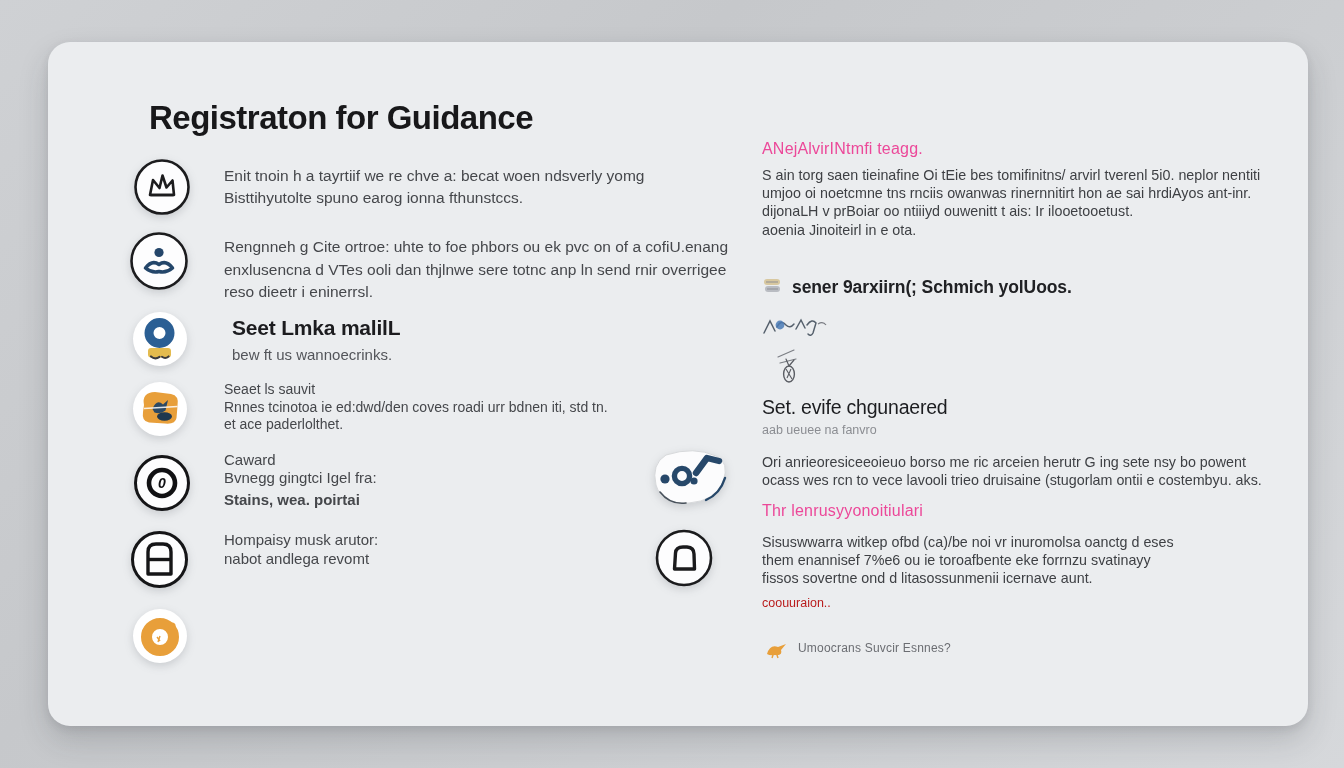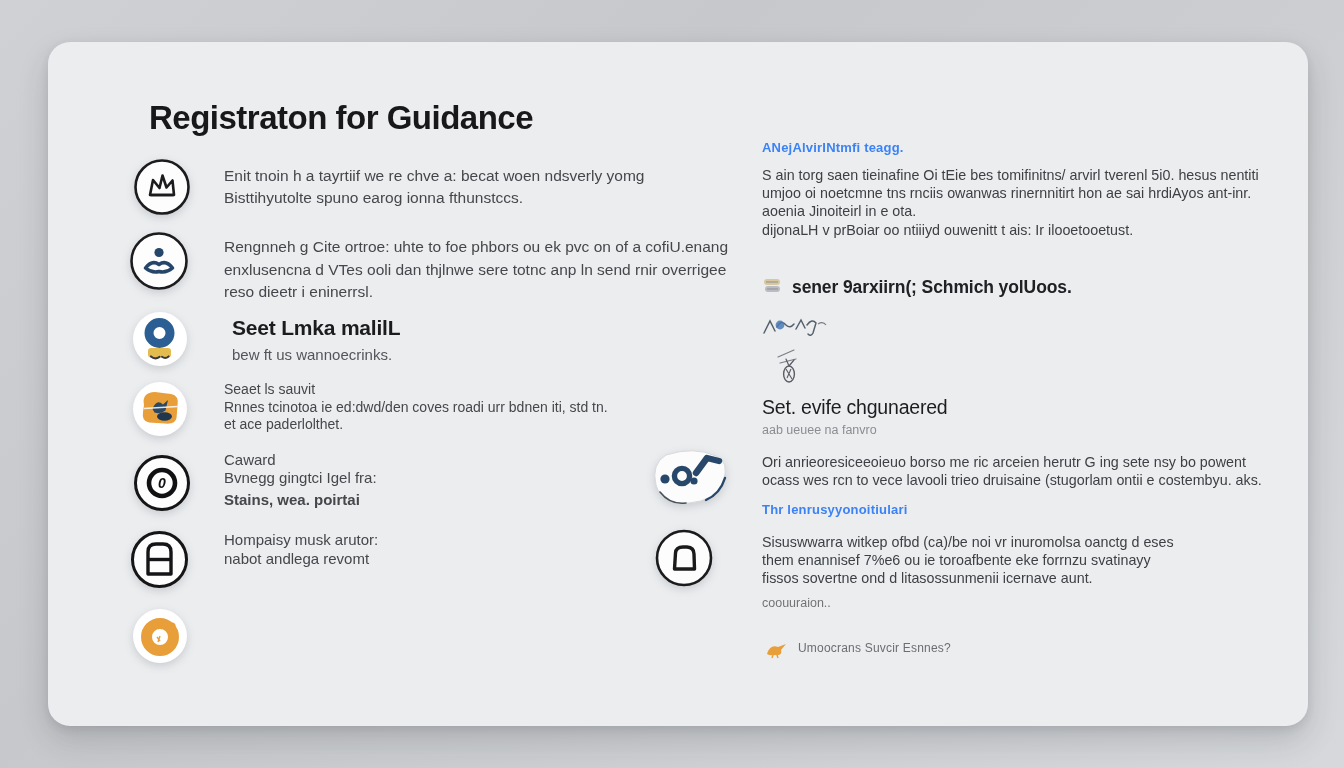--- a/index.html
+++ b/index.html
@@ -18,27 +18,27 @@
     font-size:33px;font-weight:800;letter-spacing:-0.5px;color:#18181a;
   }
   .txt{color:#45474b;}
   .txt .line{display:block;white-space:nowrap;}
   .lg{font-size:15.5px;line-height:22px;}
   .sm{font-size:14px;line-height:17.6px;}
   .md{font-size:15px;line-height:18px;}
   .item-heading{font-size:21px;font-weight:700;color:#1c1c1f;letter-spacing:-0.2px;}
   .item-sub{font-size:15px;color:#53555a;margin-top:6px;}
   .gap-line{margin-top:5px;font-weight:bold;}
-  .r-orange{font-size:13px;font-weight:700;color:#3b82f6;letter-spacing:.2px;}
+  .r-orange{font-size:16px;font-weight:400;color:#ec4899;letter-spacing:.2px;}
   .r-para{font-size:14.3px;line-height:18.2px;color:#3e4044;}
   .r-para .line{display:block;white-space:nowrap;}
   .r-bold-line{font-size:17.5px;font-weight:700;color:#202124;letter-spacing:-0.1px;}
   .r-h2{font-size:19.5px;font-weight:400;color:#1c1d20;letter-spacing:-0.2px;}
   .r-h2-sub{font-size:12.5px;color:#8b8d92;margin-top:4px;}
-  .r-small{font-size:12.5px;color:#737373;}
+  .r-small{font-size:12.5px;color:#b91c1c;}
   .r-footer-text{font-size:12px;color:#6b6d72;letter-spacing:.2px;}
   .icon-shadow{filter:drop-shadow(0 3px 4px rgba(50,55,65,.18));}
   .sender-row{display:flex;align-items:flex-start;gap:9px;}
 </style>
 </head>
 <body>
 
 <div class="card"></div>
 
 <div class="abs title" style="left:149px;top:99px;">Registraton for Guidance</div>
@@ -148,24 +148,24 @@
 <div class="abs" style="left:654px;top:528px;">
   <svg width="60" height="60" viewBox="0 0 60 60" class="icon-shadow">
     <circle cx="30" cy="30" r="27" fill="#fdfdfe" stroke="#1b1b1d" stroke-width="2.6"></circle>
     <path d="M20.5 41 L21.5 25 Q22 19 29 19 L33 19 Q40 19.5 40 26 L40.5 41 Z" fill="none" stroke="#1b1b1d" stroke-width="3.4" stroke-linejoin="round"></path>
   </svg>
 </div>
 
 <div class="abs r-orange" style="left:762px;top:140px;">ANejAlvirINtmfi teagg.</div>
 
 <div class="abs r-para" style="left:762px;top:166px;">
-  <span class="line">S ain torg saen tieinafine Oi tEie bes tomifinitns/ arvirl tverenl 5i0. hesus nentiti</span>
+  <span class="line">S ain torg saen tieinafine Oi tEie bes tomifinitns/ arvirl tverenl 5i0. neplor nentiti</span>
   <span class="line">umjoo oi noetcmne tns rnciis owanwas rinernnitirt hon ae sai hrdiAyos ant-inr.</span>
+  <span class="line">dijonaLH v prBoiar oo ntiiiyd ouwenitt t ais: Ir ilooetooetust.</span>
   <span class="line">aoenia Jinoiteirl in e ota.</span>
-  <span class="line">dijonaLH v prBoiar oo ntiiiyd ouwenitt t ais: Ir ilooetooetust.</span>
 </div>
 
 <div class="abs sender-row" style="left:763px;top:277px;">
   <span>
     <svg width="20" height="18" viewBox="0 0 20 18">
       <rect x="1" y="2" width="16" height="6" rx="3" fill="#d8c8a0" stroke="#9b9documentElement" stroke-width="0"></rect>
       <rect x="2" y="9" width="15" height="6" rx="3" fill="#b9bcc2"></rect>
       <path d="M3 5 h12 M4 12 h11" stroke="#8e8f94" stroke-width="1"></path>
     </svg>
   </span>

